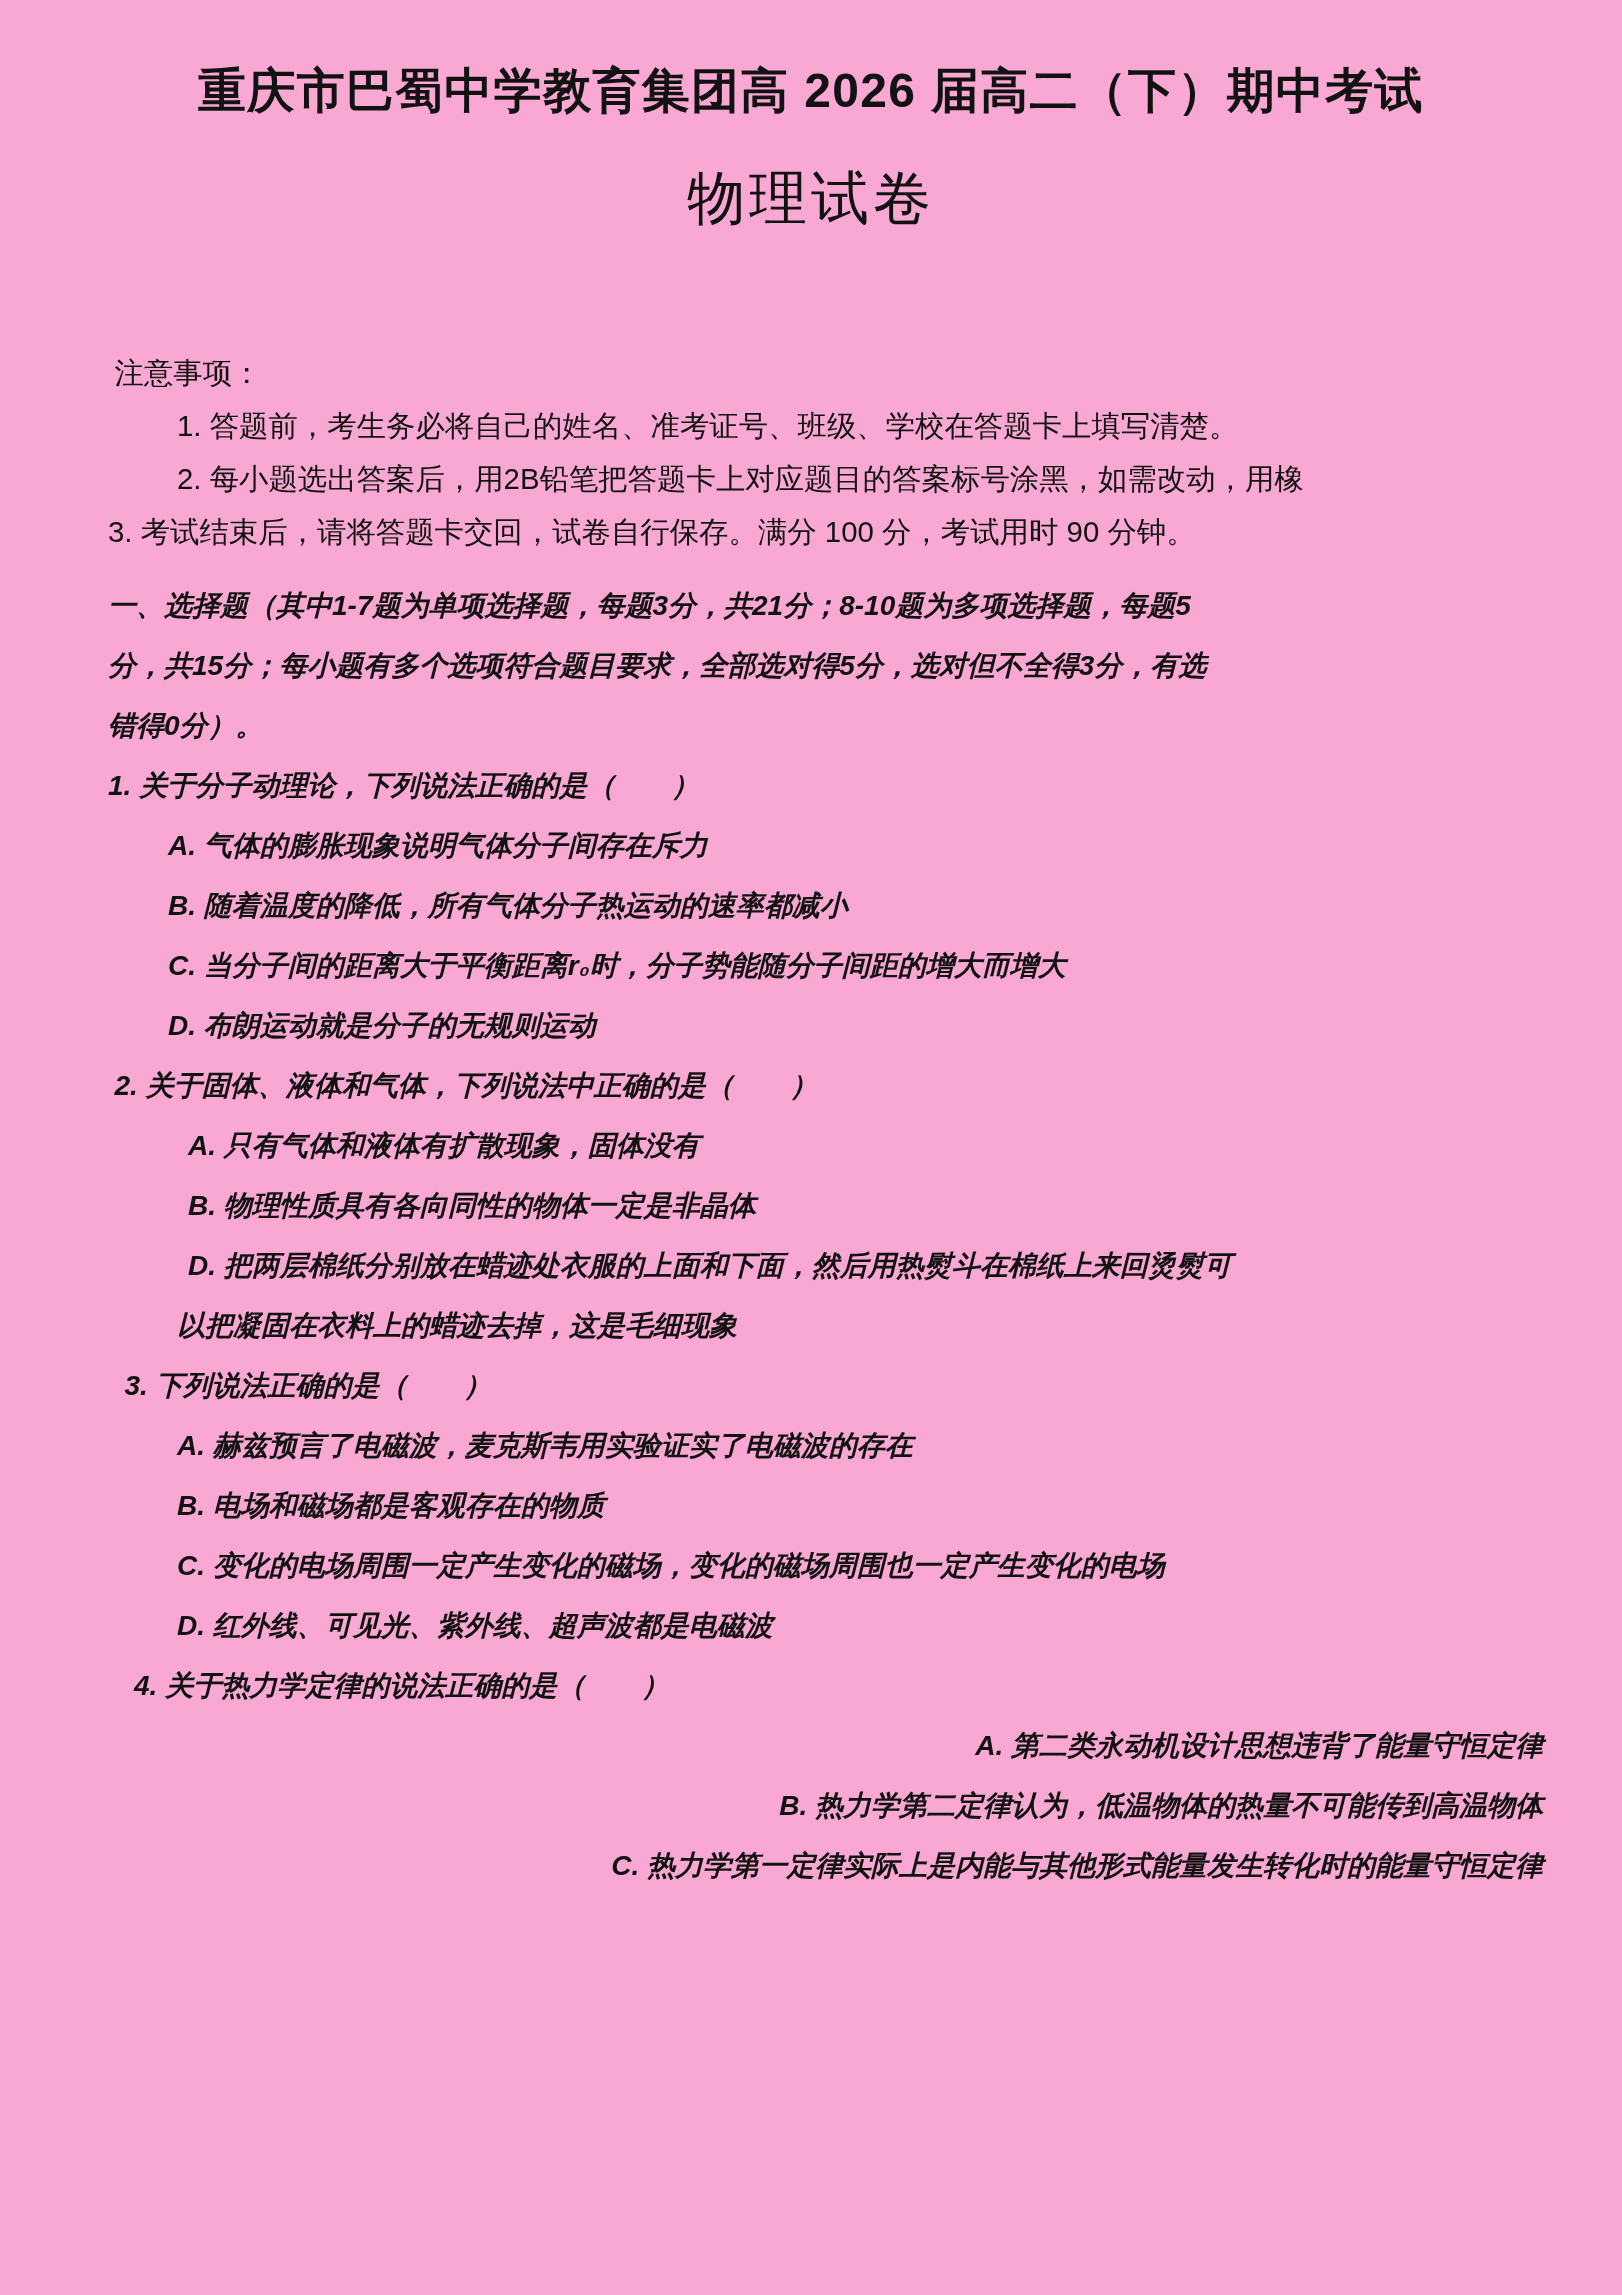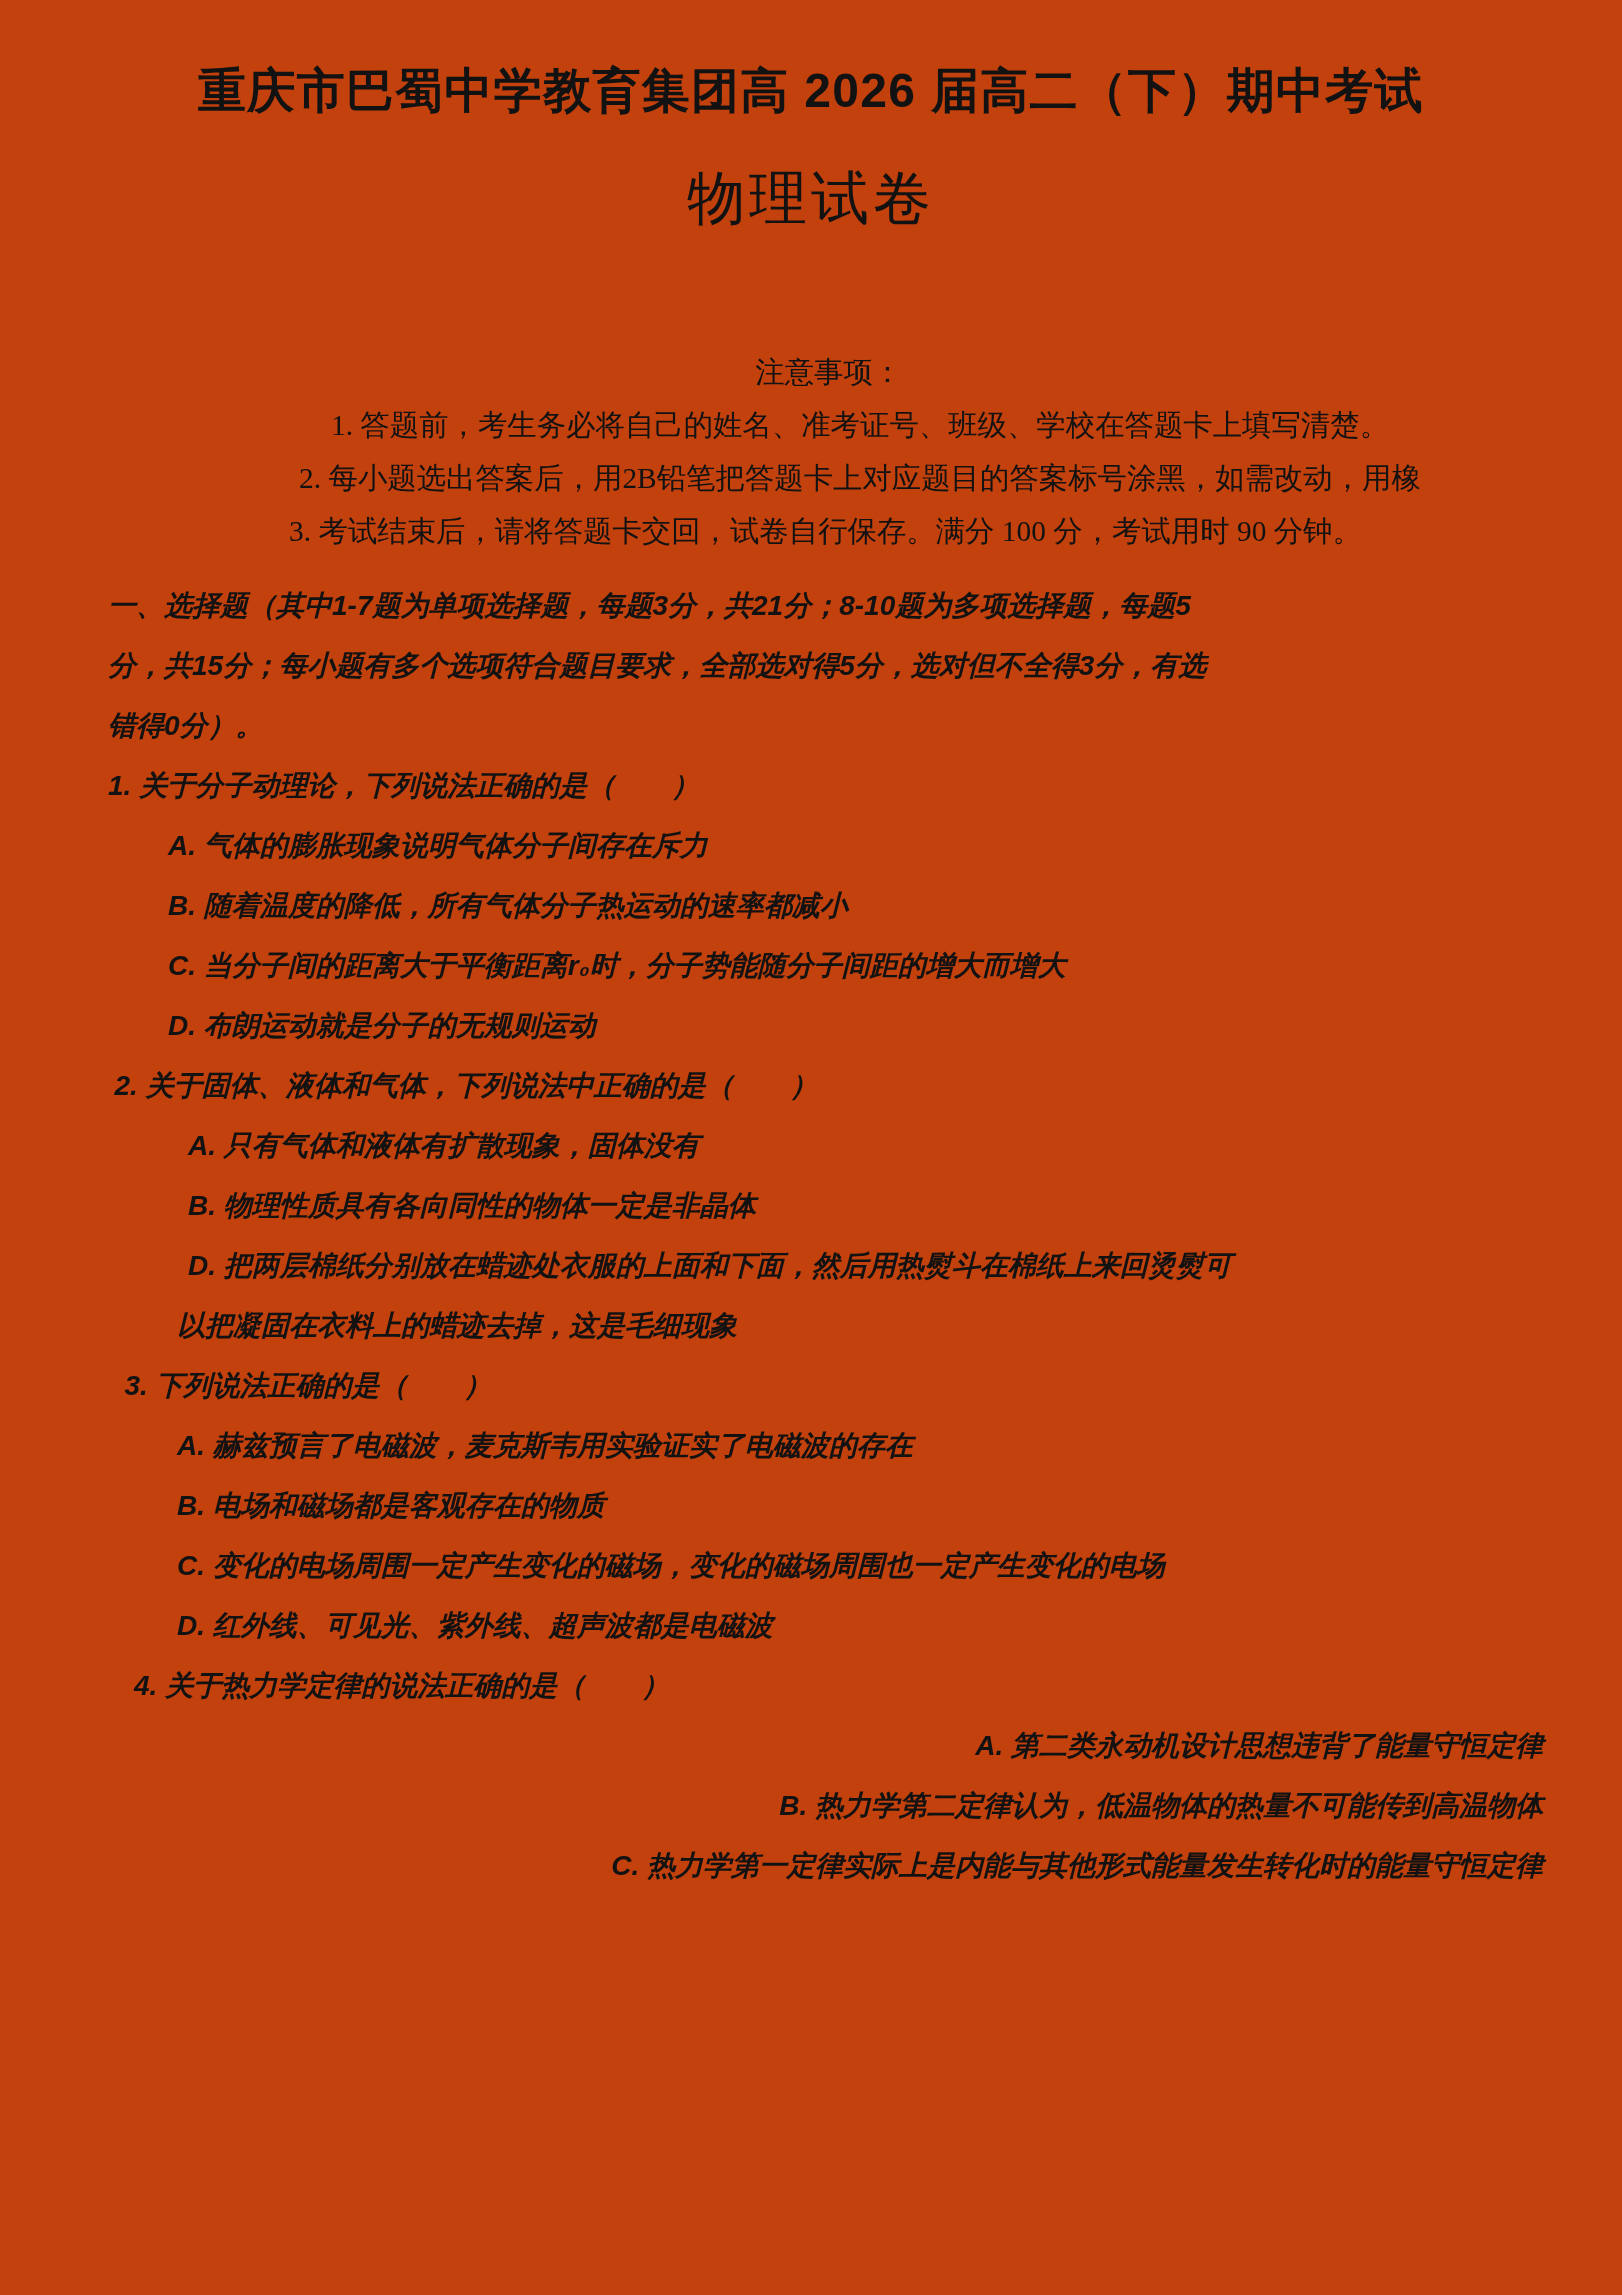--- a/index.html
+++ b/index.html
@@ -1,20 +1,20 @@
 <!DOCTYPE html>
 <html style="font-size:10.5px"><head>
 <meta charset="utf-8">
 <style>
   html, body { margin: 0; padding: 0; background: #e8e8e8; }
   .page {
     position: relative;
     width: 1622px;
     height: 2295px;
-    background: #c2410c;
+    background: #f9a8d4;
     margin: 0 auto;
     overflow: hidden;
     color: #121212;
     font-family: "Liberation Sans", sans-serif;
   }
   .titles { text-align: center; padding-top: 60px; }
   .title-main {
     font-size: 48px;
     font-weight: 700;
     line-height: 1.3;
@@ -27,25 +27,24 @@
     line-height: 1.3;
     margin-top: 38px;
     letter-spacing: 3.9px;
   }
   .content {
     padding-left: 108px;
     padding-right: 79px;
   }
   .notice {
     margin-top: 110px;
-    font-family: Liberation Serif, serif;
+    font-family: Liberation Sans, sans-serif;
     font-size: 29.4px;
     line-height: 53px;
     font-weight: 400;
-    text-align: center;
   }
   .notice .line { white-space: nowrap; }
   .notice-heading { margin-left: 6.5px; }
   .notice-indent { padding-left: 69px; }
   .body-text {
     margin-top: 18.3px;
     font-size: 28px;
     line-height: 60px;
     font-weight: 600;
     font-style: italic;

